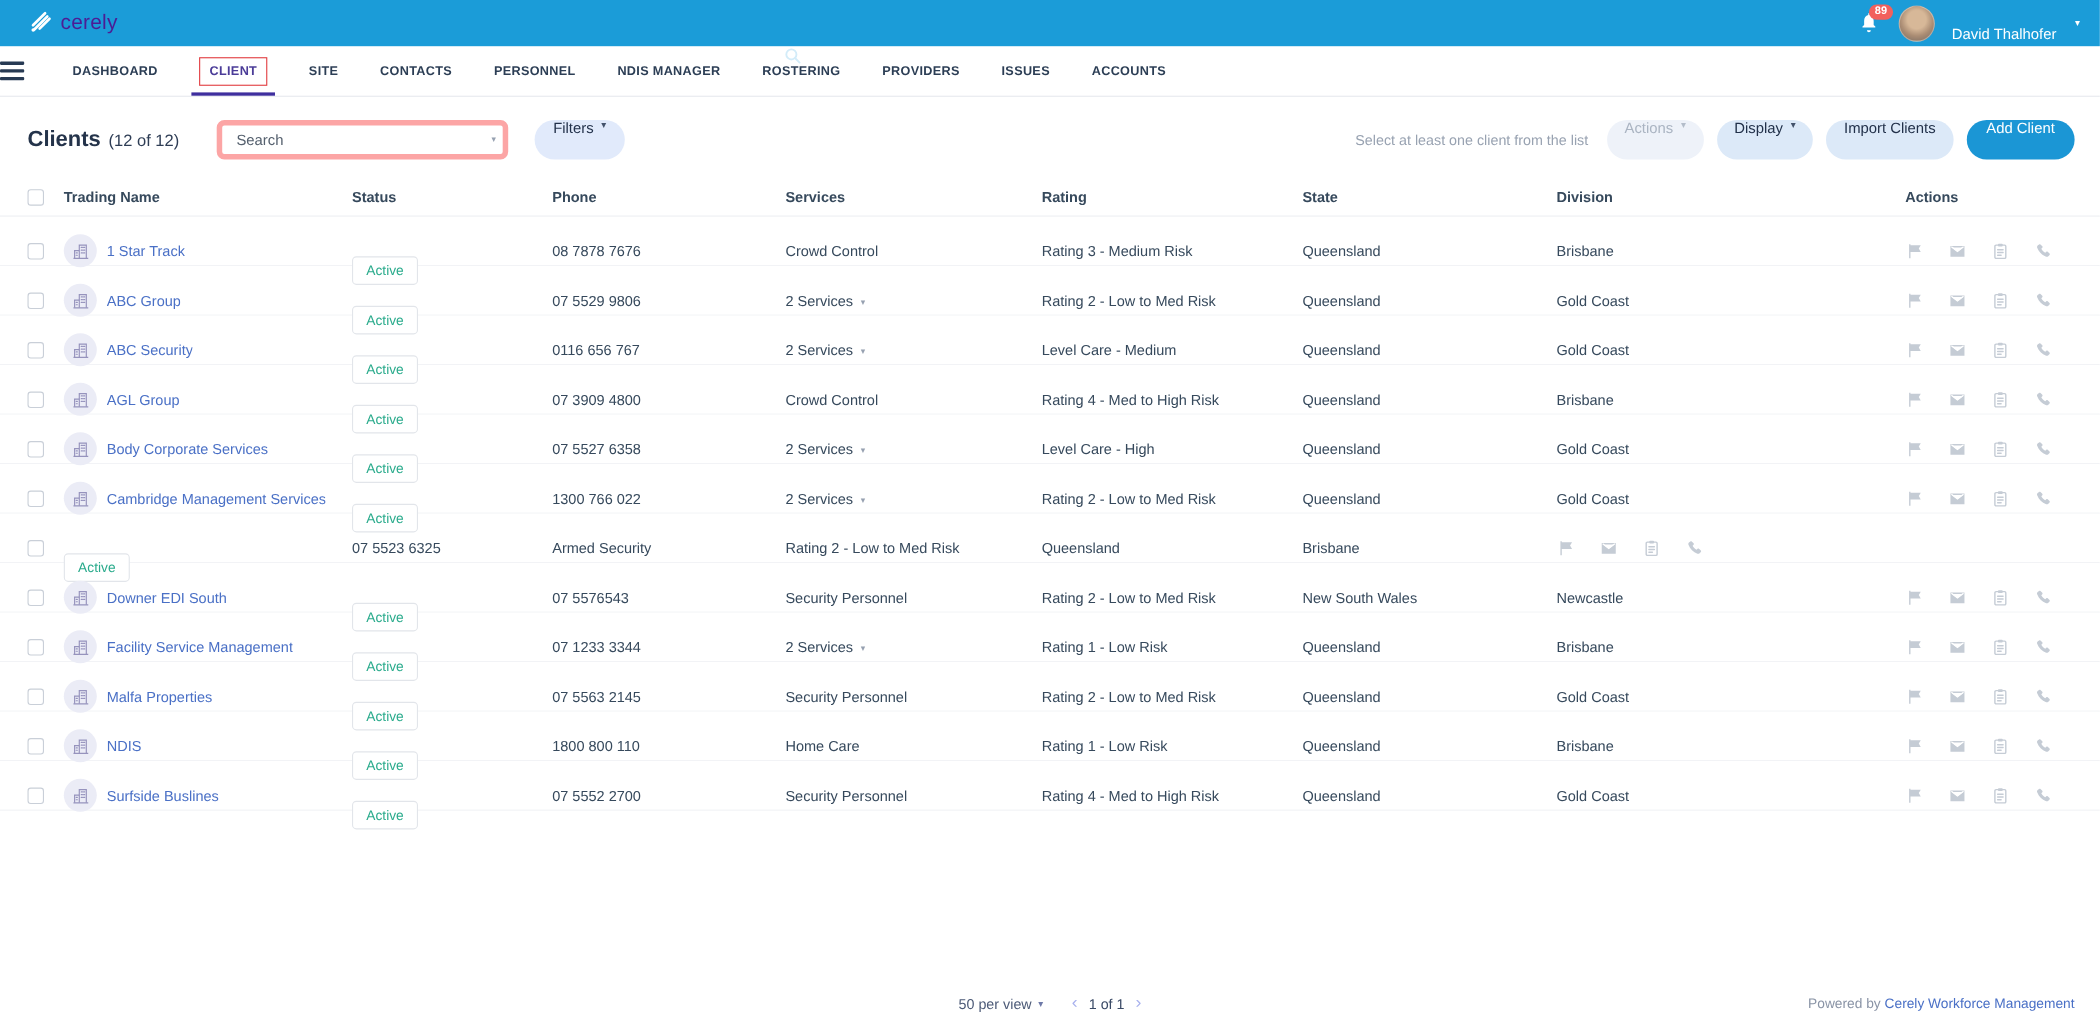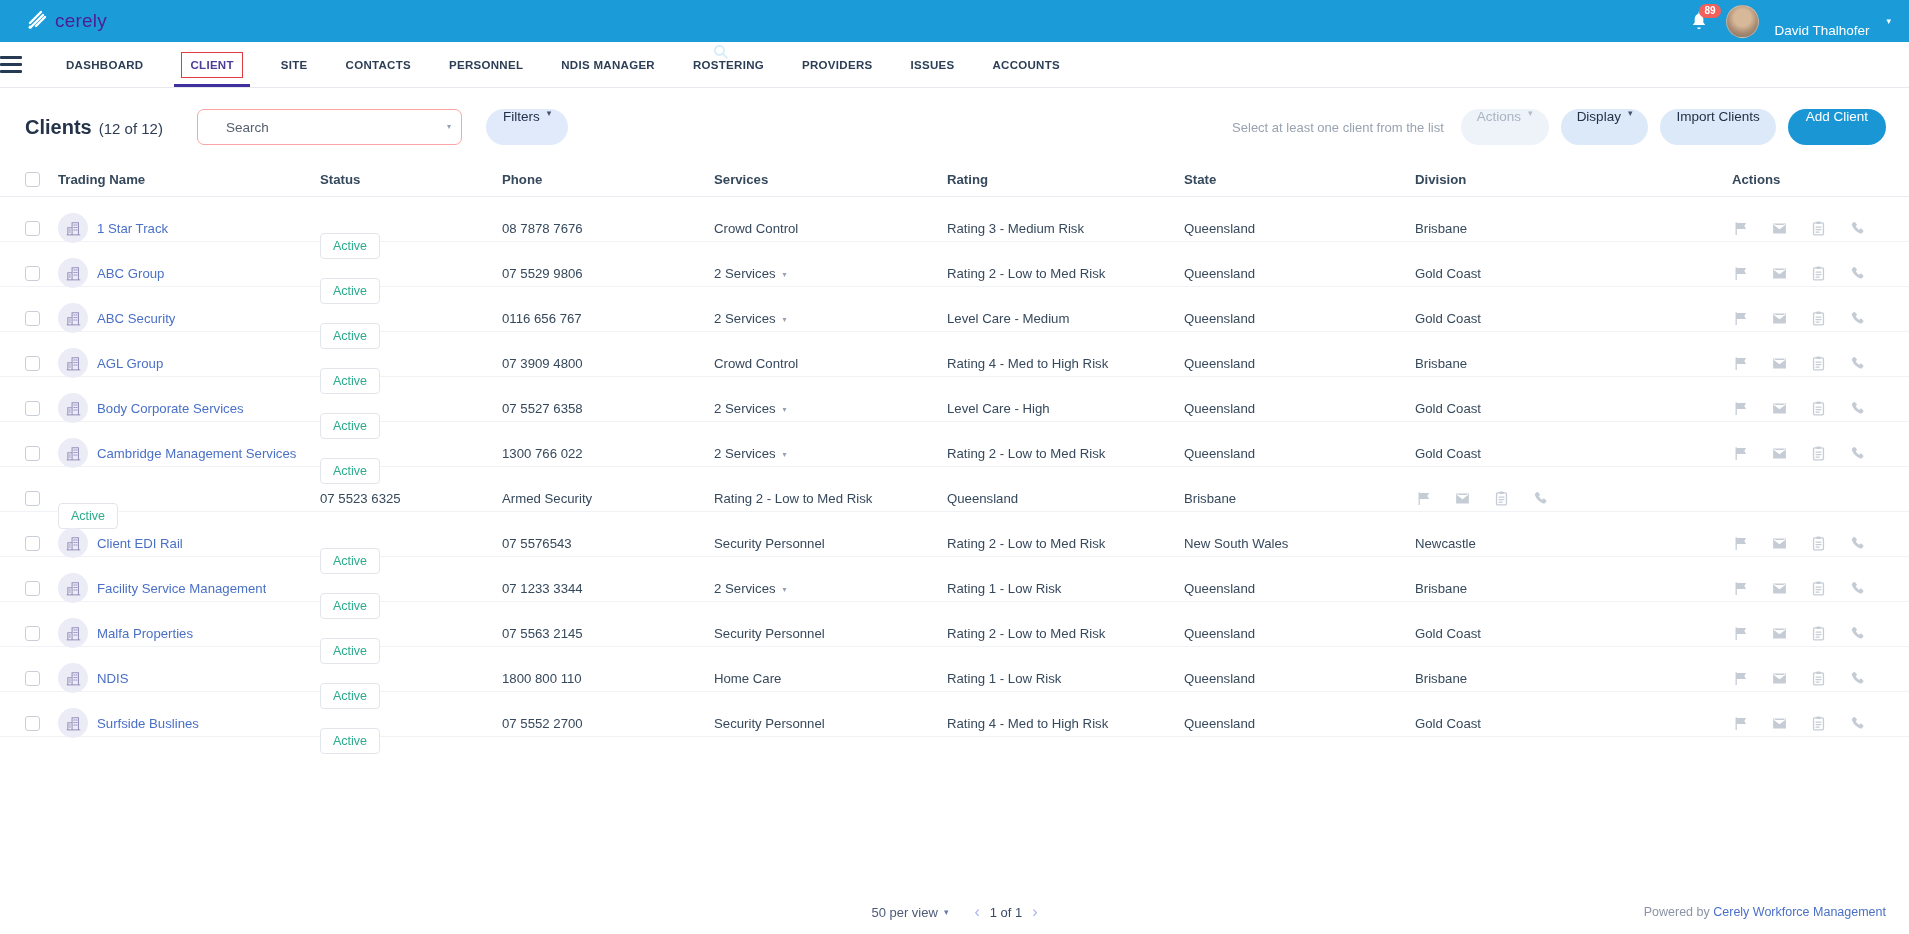--- a/index.html
+++ b/index.html
@@ -56,22 +56,22 @@
     content: ""; position: absolute; left: -7px; right: -7px; bottom: 0; height: 3px; background: #3f2f9e;
   }
 
   
   .page-header { padding: 21px 23px 18px 25px; display: flex; align-items: center; }
   .page-title-wrap { display: flex; align-items: baseline; gap: 7px; white-space: nowrap; }
   .page-title { font-size: 20px; font-weight: 700; color: #24334a; }
   .page-count { font-size: 15px; color: #2e3d55; }
   .hdr-search { position: relative; margin-left: 34px; }
   .hdr-search input {
-    width: 265px; height: 36px; border: 1px solid #fca5a5; border-radius: 7px;
-    padding: 0 26px 0 28px; font-size: 13.5px; color: #4d7c0f; outline: none; font-family: inherit; background:#fff;
+    width: 265px; height: 36px; border: 5px solid #fca5a5; border-radius: 7px;
+    padding: 0 26px 0 13px; font-size: 13.5px; color: #4d7c0f; outline: none; font-family: inherit; background:#fff;
   }
   .hdr-search input::placeholder { color: #55606e; }
   .hdr-search .mini-caret { position: absolute; right: 11px; top: 13px; }
   .btn { height: 36px; border: none; border-radius: 18px; font-family: inherit; font-size: 13.5px; cursor: pointer; display: inline-flex; gap: 7px; justify-content: center; }
   .btn-filters { background: #e1eafb; color: #22314a; padding: 0 17px; margin-left: 24px; }
   .hdr-right { margin-left: auto; display: flex; align-items: center; gap: 12px; }
   .hint-text { font-size: 13px; color: #98a2b1; margin-right: 5px; white-space: nowrap; }
   .btn-actions { background: #eef2f9; color: #aab4c2; padding: 0 16px; cursor: default; }
   .btn-display { background: #dcE9f8; color: #22314a; padding: 0 16px; }
   .btn-import { background: #dcE9f8; color: #22314a; padding: 0 16px; }
@@ -656,21 +656,21 @@
             <path d="M12.5 7 H14" stroke-linecap="round"></path>
                 <path d="M15.5 7 H17" stroke-linecap="round"></path>
             <path d="M12.5 10.5 H14" stroke-linecap="round"></path>
                 <path d="M15.5 10.5 H17" stroke-linecap="round"></path>
             <path d="M12.5 14 H14" stroke-linecap="round"></path>
                 <path d="M15.5 14 H17" stroke-linecap="round"></path>
             <path d="M6 14 H7.5" stroke-linecap="round"></path>
                 <path d="M6 17 H7.5" stroke-linecap="round"></path>
           </svg>
         </span>
-        <a class="client-link">Client EDI Rail</a>
+        <a class="client-link">Downer EDI South</a>
       </div>
       <div class="cell">
             <span class="status-badge">Active</span>
           </div>
       <div class="cell">07 5576543</div>
       <div class="cell c-services">
         <span>Security Personnel</span>
 
       </div>
       <div class="cell">Rating 2 - Low to Med Risk</div>

